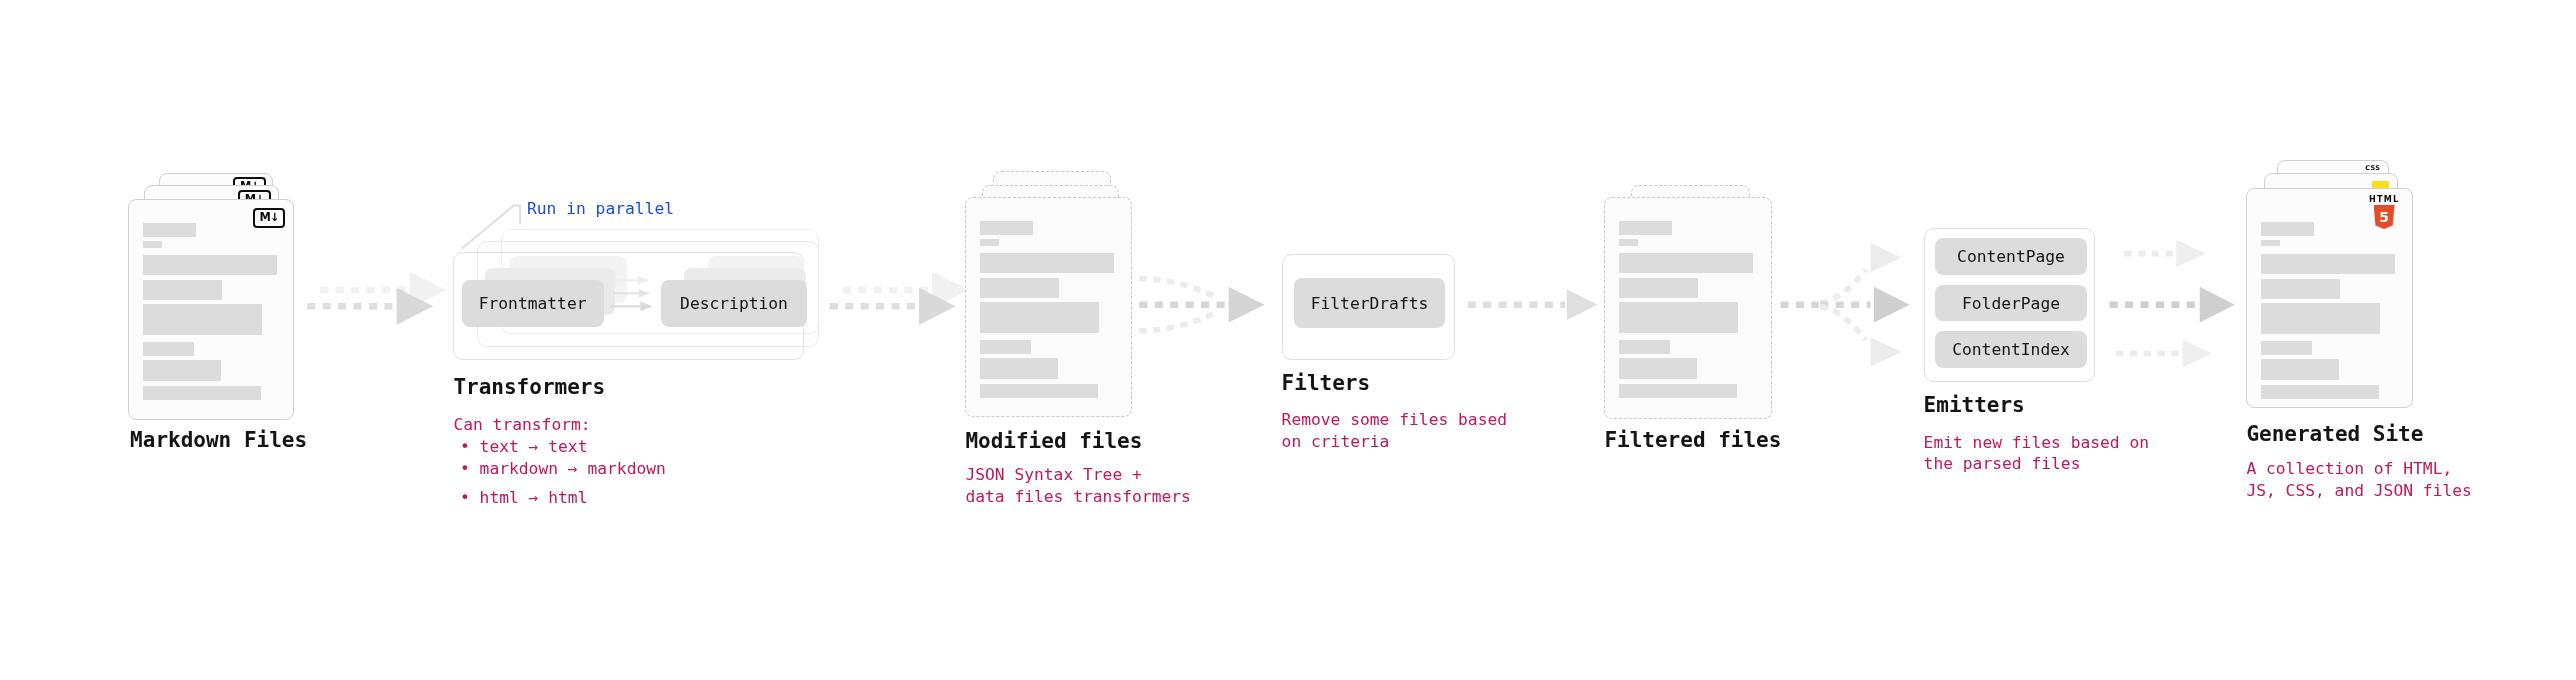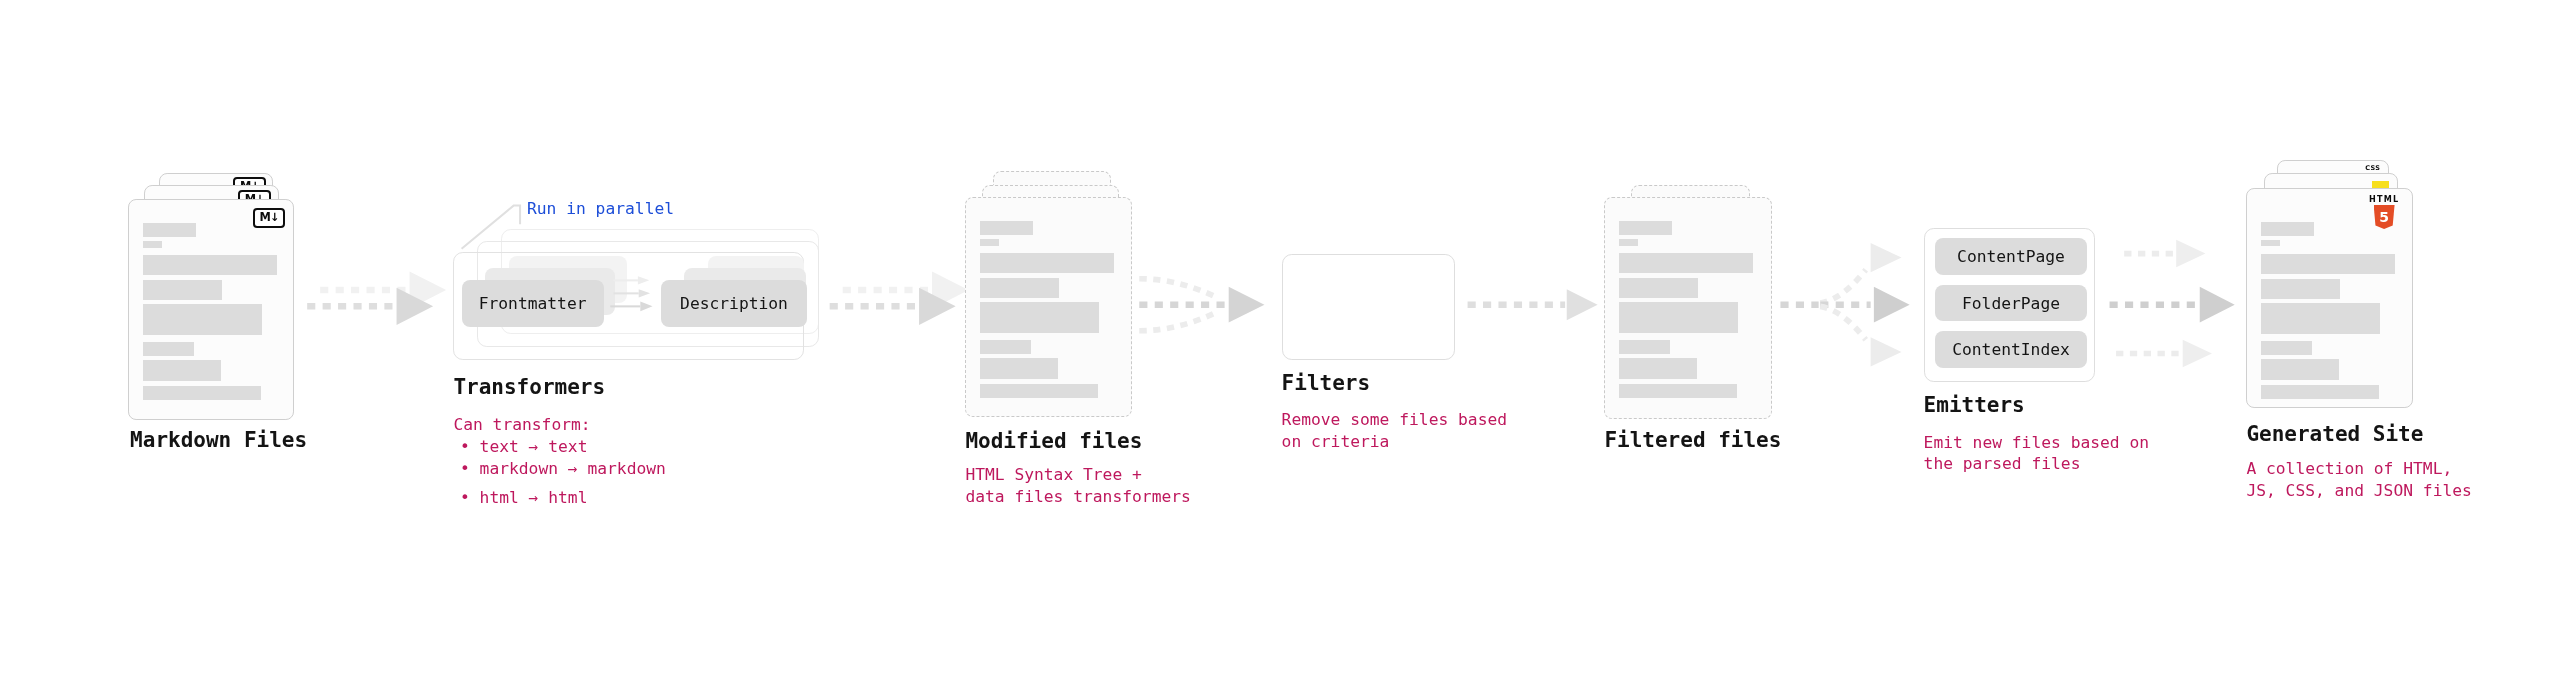--- a/index.html
+++ b/index.html
@@ -191,26 +191,27 @@
         <div class="bar b2"></div>
         <div class="bar b3"></div>
         <div class="bar b4"></div>
         <div class="bar b5"></div>
         <div class="bar b6"></div>
         <div class="bar b7"></div>
         <div class="bar b8"></div>
       </div>
     </div>
     <h2 class="node-label" style="left:2.4px; top:262px;">Modified files</h2>
-    <div class="node-desc" style="left:2.4px; top:298px;">HTML Syntax Tree +</div>
+    <div class="node-desc" style="left:2.4px; top:298px;">JSON Syntax Tree +</div>
     <div class="node-desc" style="left:2.4px; top:320px;">data files transformers</div>
   </section>
 
   <section class="sec" style="left:1280px; top:252px; width:228px; height:211px;">
     <div class="panel" style="left:1.6px; top:1.6px; width:173px; height:106px;"></div>
+    <div class="chip" style="left:14px; top:26px; width:151px; height:50px;">FilterDrafts</div>
     <h2 class="node-label" style="left:1.6px; top:119px;">Filters</h2>
     <div class="node-desc" style="left:1.6px; top:158px;">Remove some files based</div>
     <div class="node-desc" style="left:1.6px; top:180px;">on criteria</div>
   </section>
 
   <section class="sec" style="left:1602px; top:183px; width:211px; height:309px;">
     <div class="doc-card dashed" style="left:29px; top:2.4px; width:119px; height:57px;"></div>
     <div class="doc-card dashed" style="left:2.4px; top:14px; width:168px; height:222px;">
       <div class="bars">
         <div class="bar b1"></div>

